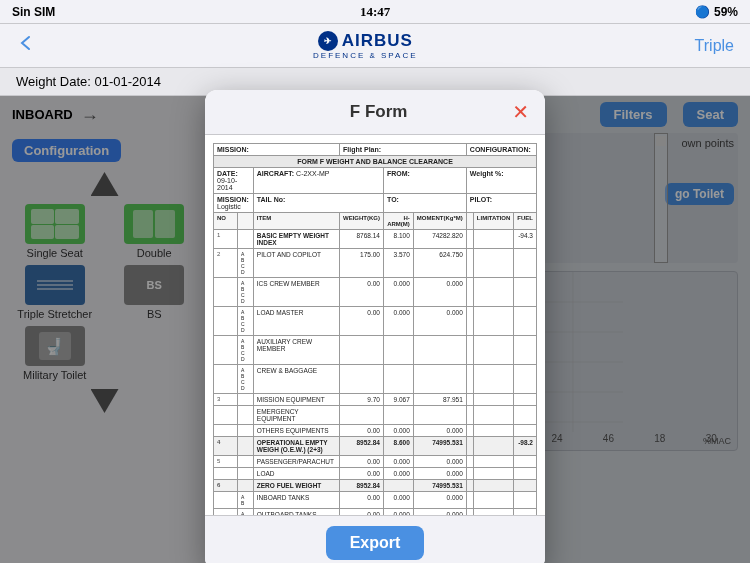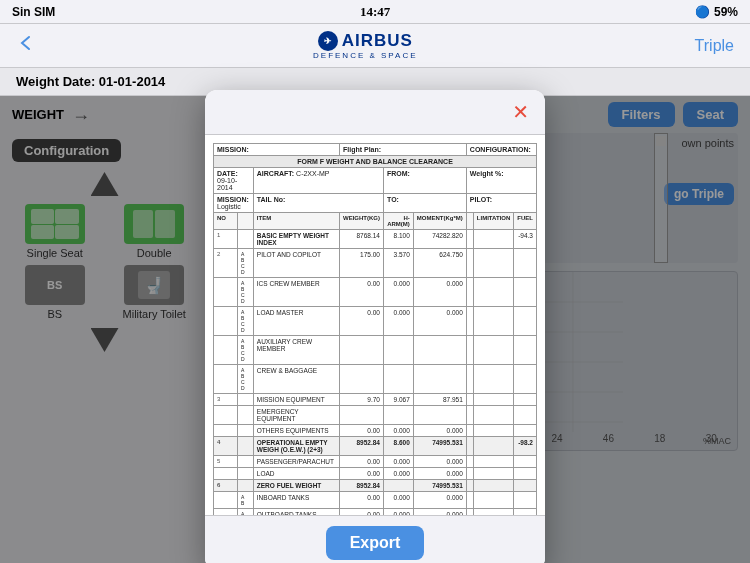--- a/index.html
+++ b/index.html
@@ -66,21 +66,21 @@
     }
 
     
     .weight-bar {
       background: #e8e8ec;
       height: 28px;
       display: flex;
       align-items: center;
       padding: 0 16px;
       font-size: 13px;
-      font-weight: 700;
+      font-weight: 400;
       border-bottom: 1px solid #c8c8cc;
     }
 
     
     .main-content {
       display: flex;
       height: calc(563px - 24px - 44px - 28px);
       background: #d1d5db;
       position: relative;
     }
@@ -99,21 +99,21 @@
       padding: 8px 12px;
       display: flex;
       align-items: center;
       gap: 8px;
       font-size: 14px;
       font-weight: 700;
     }
     .arrow-right { font-size: 18px; color: #555; }
 
     .config-btn {
-      background: #404040;
+      background: #3b82f6;
       color: white;
       border: none;
       border-radius: 6px;
       padding: 4px 12px;
       font-size: 13px;
       font-weight: 600;
       cursor: pointer;
       margin: 6px 12px;
       display: block;
     }
@@ -336,21 +336,21 @@
 </div>
 
 <div class="weight-bar">
   <span>Weight Date: 01-01-2014</span>
 </div>
 
 <div class="main-content">
 
   <div class="sidebar">
     <div class="weight-section">
-      <span style="font-size:13px;font-weight:700;">WEIGHT</span>
+      <span style="font-size:13px;font-weight:700;">INBOARD</span>
       <span class="arrow-right">→</span>
     </div>
 
     <button class="config-btn">Configuration</button>
 
     <div class="up-arrow-btn">
       <div style="background:#555;width:28px;height:24px;clip-path:polygon(50% 0%, 0% 100%, 100% 100%);"></div>
     </div>
 
     <div class="sidebar-items">
@@ -370,20 +370,30 @@
       <div class="sidebar-item">
         <div class="item-icon item-double">
           <div style="display:flex;gap:2px;">
             <div style="width:20px;height:28px;background:rgba(255,255,255,0.5);border-radius:2px;"></div>
             <div style="width:20px;height:28px;background:rgba(255,255,255,0.5);border-radius:2px;"></div>
           </div>
         </div>
         <span class="item-label">Double</span>
       </div>
 
+      <div class="sidebar-item">
+        <div class="item-icon item-triple">
+          <div class="stretcher-lines">
+            <div class="stretcher-line"></div>
+            <div class="stretcher-line"></div>
+            <div class="stretcher-line"></div>
+          </div>
+        </div>
+        <span class="item-label">Triple Stretcher</span>
+      </div>
 
       <div class="sidebar-item">
         <div class="item-icon item-bs">
           <span style="color:white;font-size:11px;font-weight:700;">BS</span>
         </div>
         <span class="item-label">BS</span>
       </div>
 
       <div class="sidebar-item">
         <div class="item-icon item-toilet">
@@ -394,33 +404,33 @@
     </div>
 
     <div class="down-arrow-btn" style="display:flex;justify-content:center;padding:4px 0;">
       <div style="background:#555;width:28px;height:24px;clip-path:polygon(0% 0%, 100% 0%, 50% 100%);"></div>
     </div>
   </div>
 
   <div class="right-panel">
     <div style="display:flex;align-items:center;justify-content:space-between;padding:6px 12px;">
       <span style="font-size:13px;font-weight:700;">8952.8/15500 Kg</span>
-      <div style="display:flex;gap:8px;">
+      <div style="display:flex;gap:16px;">
         <button class="top-btn">Filters</button>
         <button class="top-btn">Seat</button>
       </div>
     </div>
 
     <div style="background:#c8cdd4;margin:0 12px;border-radius:4px;height:130px;position:relative;">
       <div style="position:absolute;right:4px;top:4px;font-size:11px;color:#444;">
         <span>own points</span>
       </div>
       <div style="position:absolute;right:4px;top:50px;">
         <button style="background:#4a90e2;color:white;border:none;border-radius:6px;padding:4px 10px;font-size:12px;font-weight:600;cursor:pointer;">
-          <span>go Triple</span>
+          <span>go Toilet</span>
         </button>
       </div>
 
       <div style="position:absolute;right:70px;top:0;bottom:0;width:14px;border:1px solid #999;background:rgba(255,255,255,0.3);">
         <div style="position:absolute;top:2px;left:1px;right:1px;height:10px;background:#ddd;"></div>
       </div>
     </div>
 
     <div style="background:#c8cdd4;margin:8px 12px 0 12px;border-radius:4px;flex:1;position:relative;height:180px;border:1px solid #b0b5bc;">
 
@@ -459,20 +469,21 @@
       </div>
       <span style="position:absolute;bottom:4px;right:6px;font-size:9px;color:#555;">%MAC</span>
     </div>
   </div>
 
   <div class="modal-overlay">
     <div class="modal">
 
       <div class="modal-header">
         <span style="width:24px;"></span>
+        <span class="modal-title">F Form</span>
         <span class="modal-close">✕</span>
       </div>
 
       <div class="modal-body">
         <table class="f-form-table">
 
           <tbody>
               <tr>
             <td colspan="3" style="font-size:7px;"><span class="bold">MISSION:</span></td>
             <td colspan="3" style="font-size:7px;"><span class="bold">Flight Plan:</span></td>

